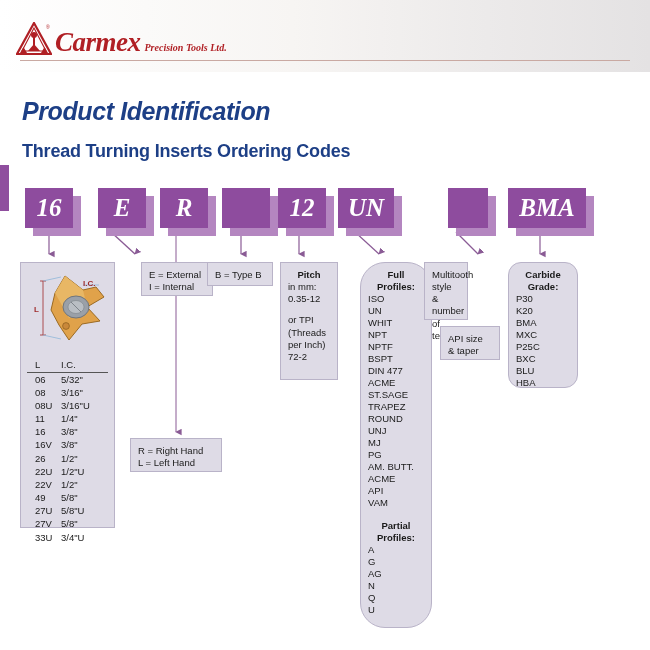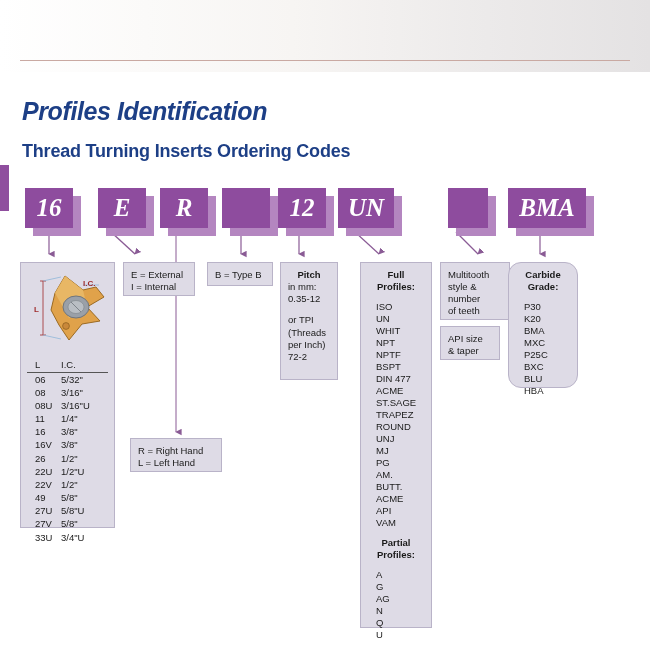--- a/index.html
+++ b/index.html
@@ -106,31 +106,47 @@
     font-weight:normal; text-align:left;
     border-bottom:1px solid #555; padding:0 0 1px 0;
   }
   #size-table th:first-child { padding-left:8px; }
   #size-table td { padding:0.5px 0; }
   #size-table td:first-child { padding-left:8px; width:42%; }
 
   .lbl { position:absolute; font-size:8px; color:#9e2a2a; font-weight:bold; }
 
   
-  .plist { margin:8px; padding:0; list-style:none; }
+  .plist { margin:0; padding:0; list-style:none; }
   .plist li { line-height:1.26; }
 </style>
 </head>
 <body>
 
 <div id="header">
+  <div id="logo-wrap">
+    <span class="logo-mark">
+      <svg width="36" height="34" viewBox="0 0 36 34">
+        <polygon points="18,1 35,32 1,32" fill="none" stroke="#b01f24" stroke-width="2.2"></polygon>
+        <polygon points="18,6 30,29 6,29" fill="none" stroke="#b01f24" stroke-width="1.1"></polygon>
+        <circle cx="18" cy="13" r="3" fill="#b01f24"></circle>
+        <rect x="17" y="15" width="2" height="9" fill="#b01f24"></rect>
+        <polygon points="12,29 18,22 24,29" fill="#b01f24"></polygon>
+        <polygon points="4,31 11,31 7.5,25" fill="#b01f24"></polygon>
+        <polygon points="25,31 32,31 28.5,25" fill="#b01f24"></polygon>
+        <text x="30" y="7" font-size="5" fill="#b01f24">®</text>
+      </svg>
+    </span>
+    <span class="logo-name">Carmex</span>
+    <span class="logo-sub">Precision Tools Ltd.</span>
+  </div>
   <div id="header-rule"></div>
 </div>
 
-<div id="title-main">Profiles Identification</div>
+<div id="title-main">Product Identification</div>
 <div id="title-sub">Thread Turning Inserts Ordering Codes</div>
 <div id="purple-tab"></div>
 
 <svg id="connectors">
   <defs>
     <marker id="arw" markerWidth="7" markerHeight="7" refX="3.2" refY="5.6" orient="auto" markerUnits="userSpaceOnUse">
       <path d="M0,0 L6.4,0 L3.2,6.4 z" fill="#8a5b95"></path>
     </marker>
   </defs>
 
@@ -249,21 +265,21 @@
           </tr>
           <tr>
             <td>33U</td>
             <td>3/4"U</td>
           </tr>
         </tbody>
     </table>
   </div>
 </div>
 
-<div class="detail-box" style="left:123px; top:262px; width:72px; height:34px;">
+<div class="detail-box" style="left:141px; top:262px; width:72px; height:34px;">
   <div>E = External</div>
   <div>I  = Internal</div>
 </div>
 
 <div class="detail-box" style="left:207px; top:262px; width:66px; height:24px;">
   <div>B = Type B</div>
 </div>
 
 <div class="detail-box" style="left:130px; top:438px; width:92px; height:34px;">
   <div>R = Right Hand</div>
@@ -274,21 +290,21 @@
   <div class="dl-head">Pitch</div>
   <div>in mm:</div>
   <div>0.35-12</div>
   <div style="height:9px;"></div>
   <div>or TPI</div>
   <div>(Threads</div>
   <div>per Inch)</div>
   <div>72-2</div>
 </div>
 
-<div class="detail-box" style="left:360px; top:262px; width:72px; height:366px;">
+<div class="detail-box" style="left:360px; top:262px; width:72px; height:366px;border-radius:25px;">
   <div class="dl-head">Full</div>
   <div class="dl-head">Profiles:</div>
   <ul class="plist" id="full-profiles-list">
       <li>ISO</li>
       <li>UN</li>
       <li>WHIT</li>
       <li>NPT</li>
       <li>NPTF</li>
       <li>BSPT</li>
       <li>DIN 477</li>
@@ -297,33 +313,33 @@
       <li>TRAPEZ</li>
       <li>ROUND</li>
       <li>UNJ</li>
       <li>MJ</li>
       <li>PG</li>
       <li>AM. BUTT.</li>
       <li>ACME</li>
       <li>API</li>
       <li>VAM</li>
     </ul>
-  <div class="dl-head" style="margin-top:4px;">Partial</div>
+  <div class="dl-head" style="margin-top:11px;">Partial</div>
   <div class="dl-head">Profiles:</div>
   <ul class="plist" id="partial-profiles-list">
       <li>A</li>
       <li>G</li>
       <li>AG</li>
       <li>N</li>
       <li>Q</li>
       <li>U</li>
     </ul>
 </div>
 
-<div class="detail-box" style="left:440px; top:262px; width:70px; height:58px;">
+<div class="detail-box" style="left:424px; top:262px; width:44px; height:58px;">
   <div>Multitooth</div>
   <div>style &amp;</div>
   <div>number</div>
   <div>of teeth</div>
 </div>
 
 <div class="detail-box" style="left:440px; top:326px; width:60px; height:34px;">
   <div>API size</div>
   <div>&amp; taper</div>
 </div>

